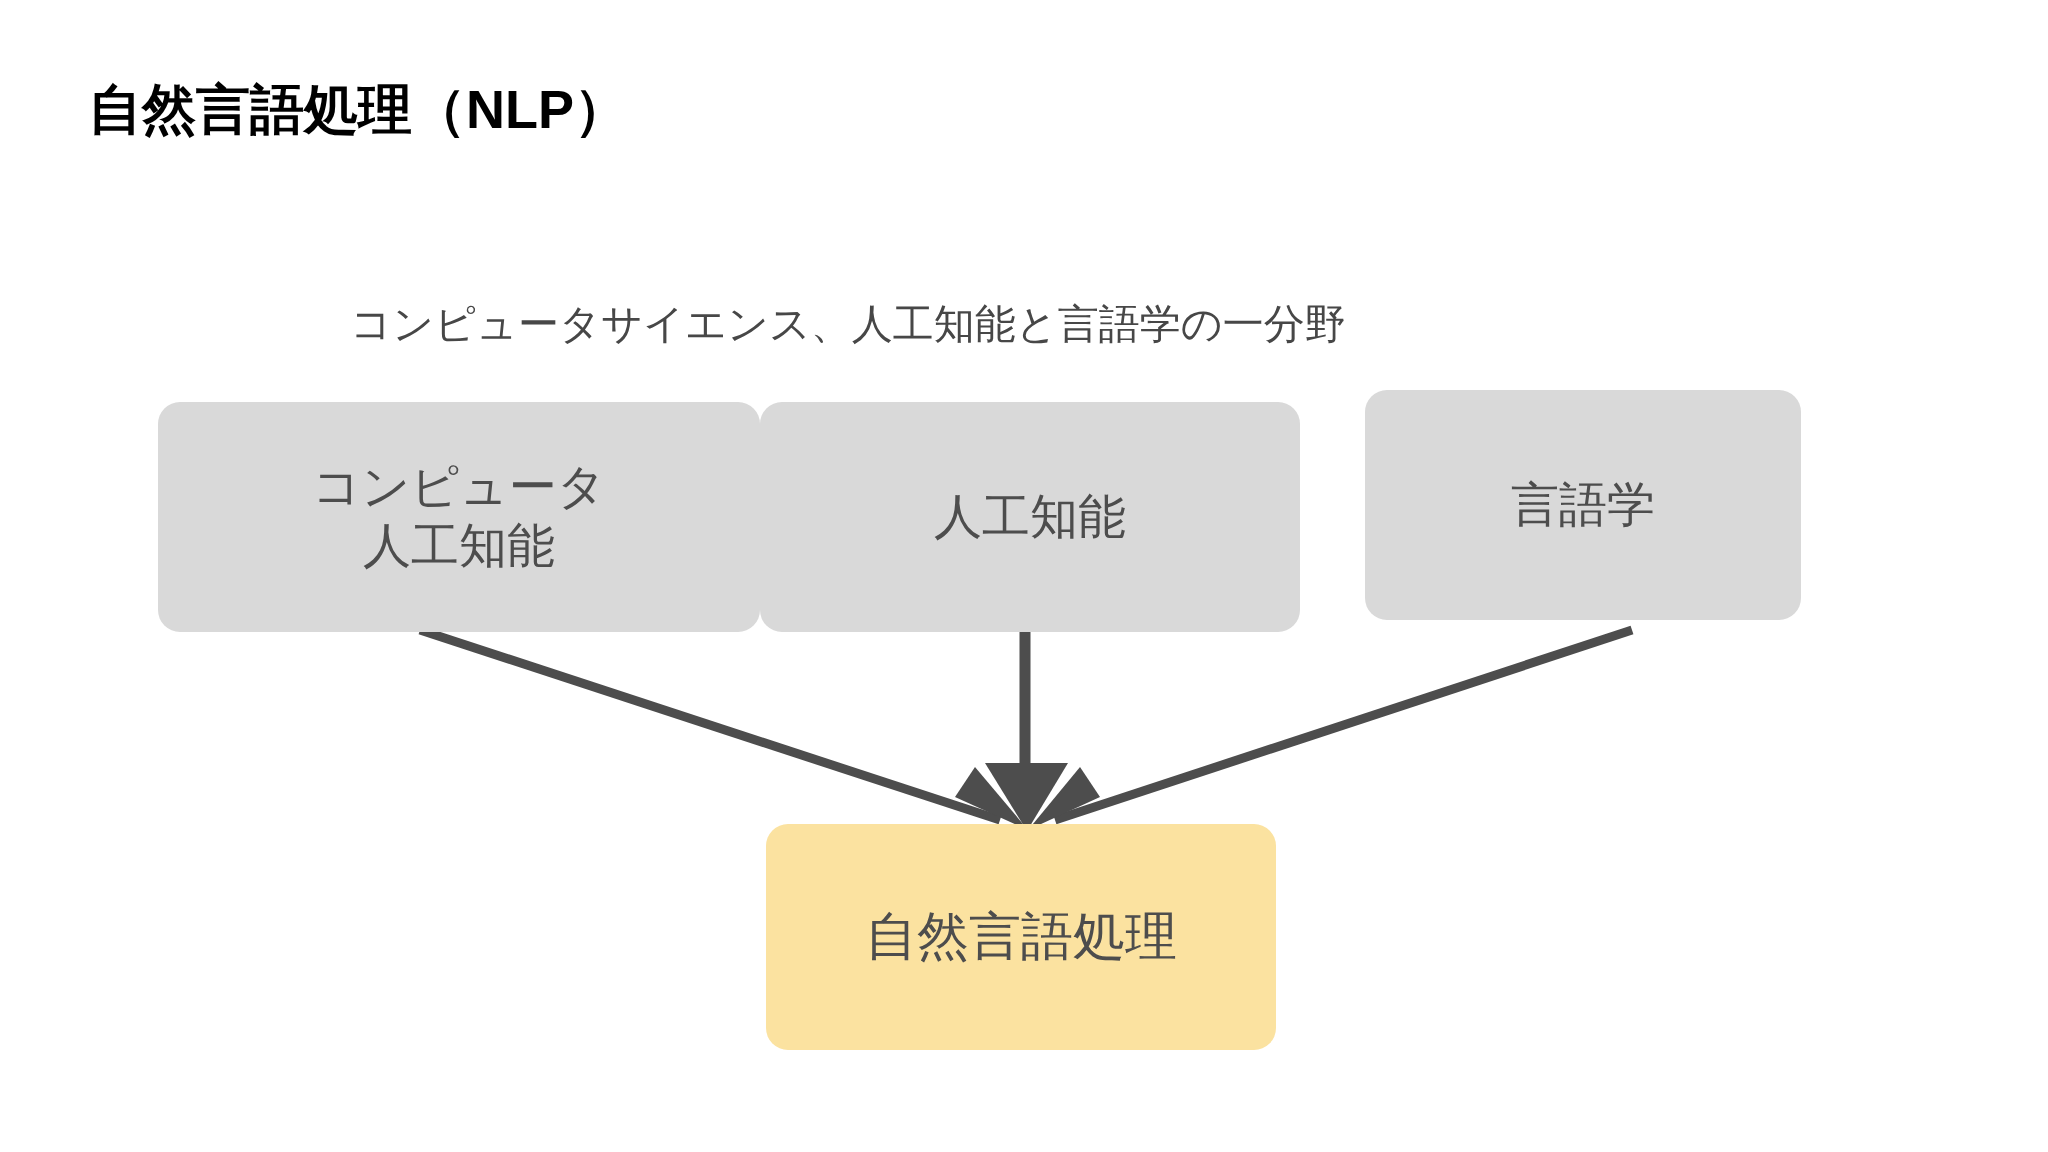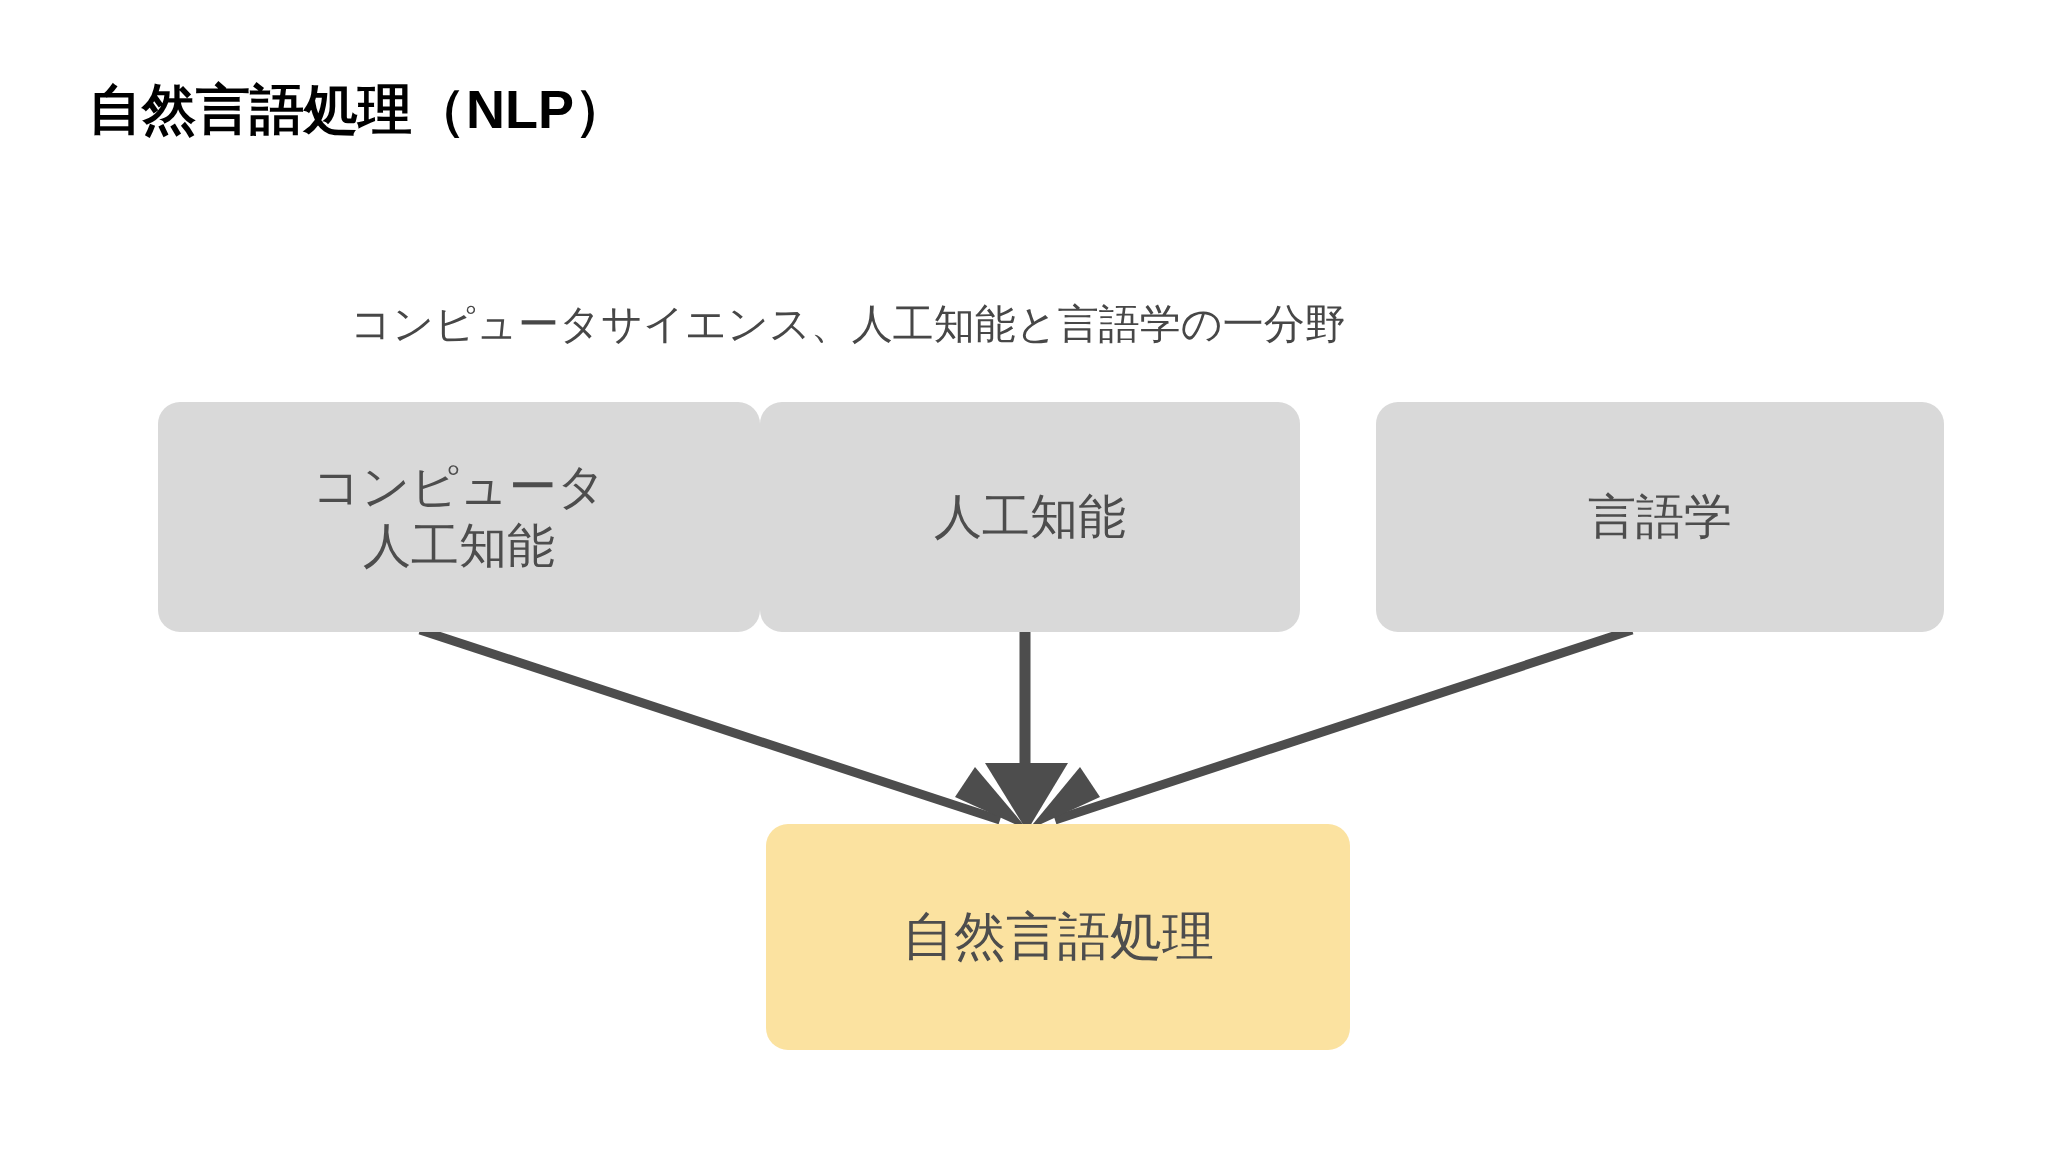--- a/index.html
+++ b/index.html
@@ -64,22 +64,22 @@
     font-size: 48px;
   }
   .node-target {
     background: #fbe2a0;
     color: #4d4d4d;
     font-size: 52px;
   }
 
   #node-cs      { left: 158px;  top: 402px; width: 602px; height: 230px; }
   #node-ai      { left: 760px;  top: 402px; width: 540px; height: 230px; }
-  #node-ling    { left: 1365px; top: 402px; width: 568px; height: 230px; margin-left: 11px; }
-  #node-nlp     { left: 766px;  top: 824px; width: 584px; height: 226px; text-align: center; }
+  #node-ling    { left: 1365px; top: 390px; width: 436px; height: 230px; }
+  #node-nlp     { left: 766px;  top: 824px; width: 510px; height: 226px; text-align: center; }
 
   .node-label { display: block; }
 
   
   #arrow-layer {
     position: absolute;
     left: 0;
     top: 0;
     width: 2048px;
     height: 1152px;

